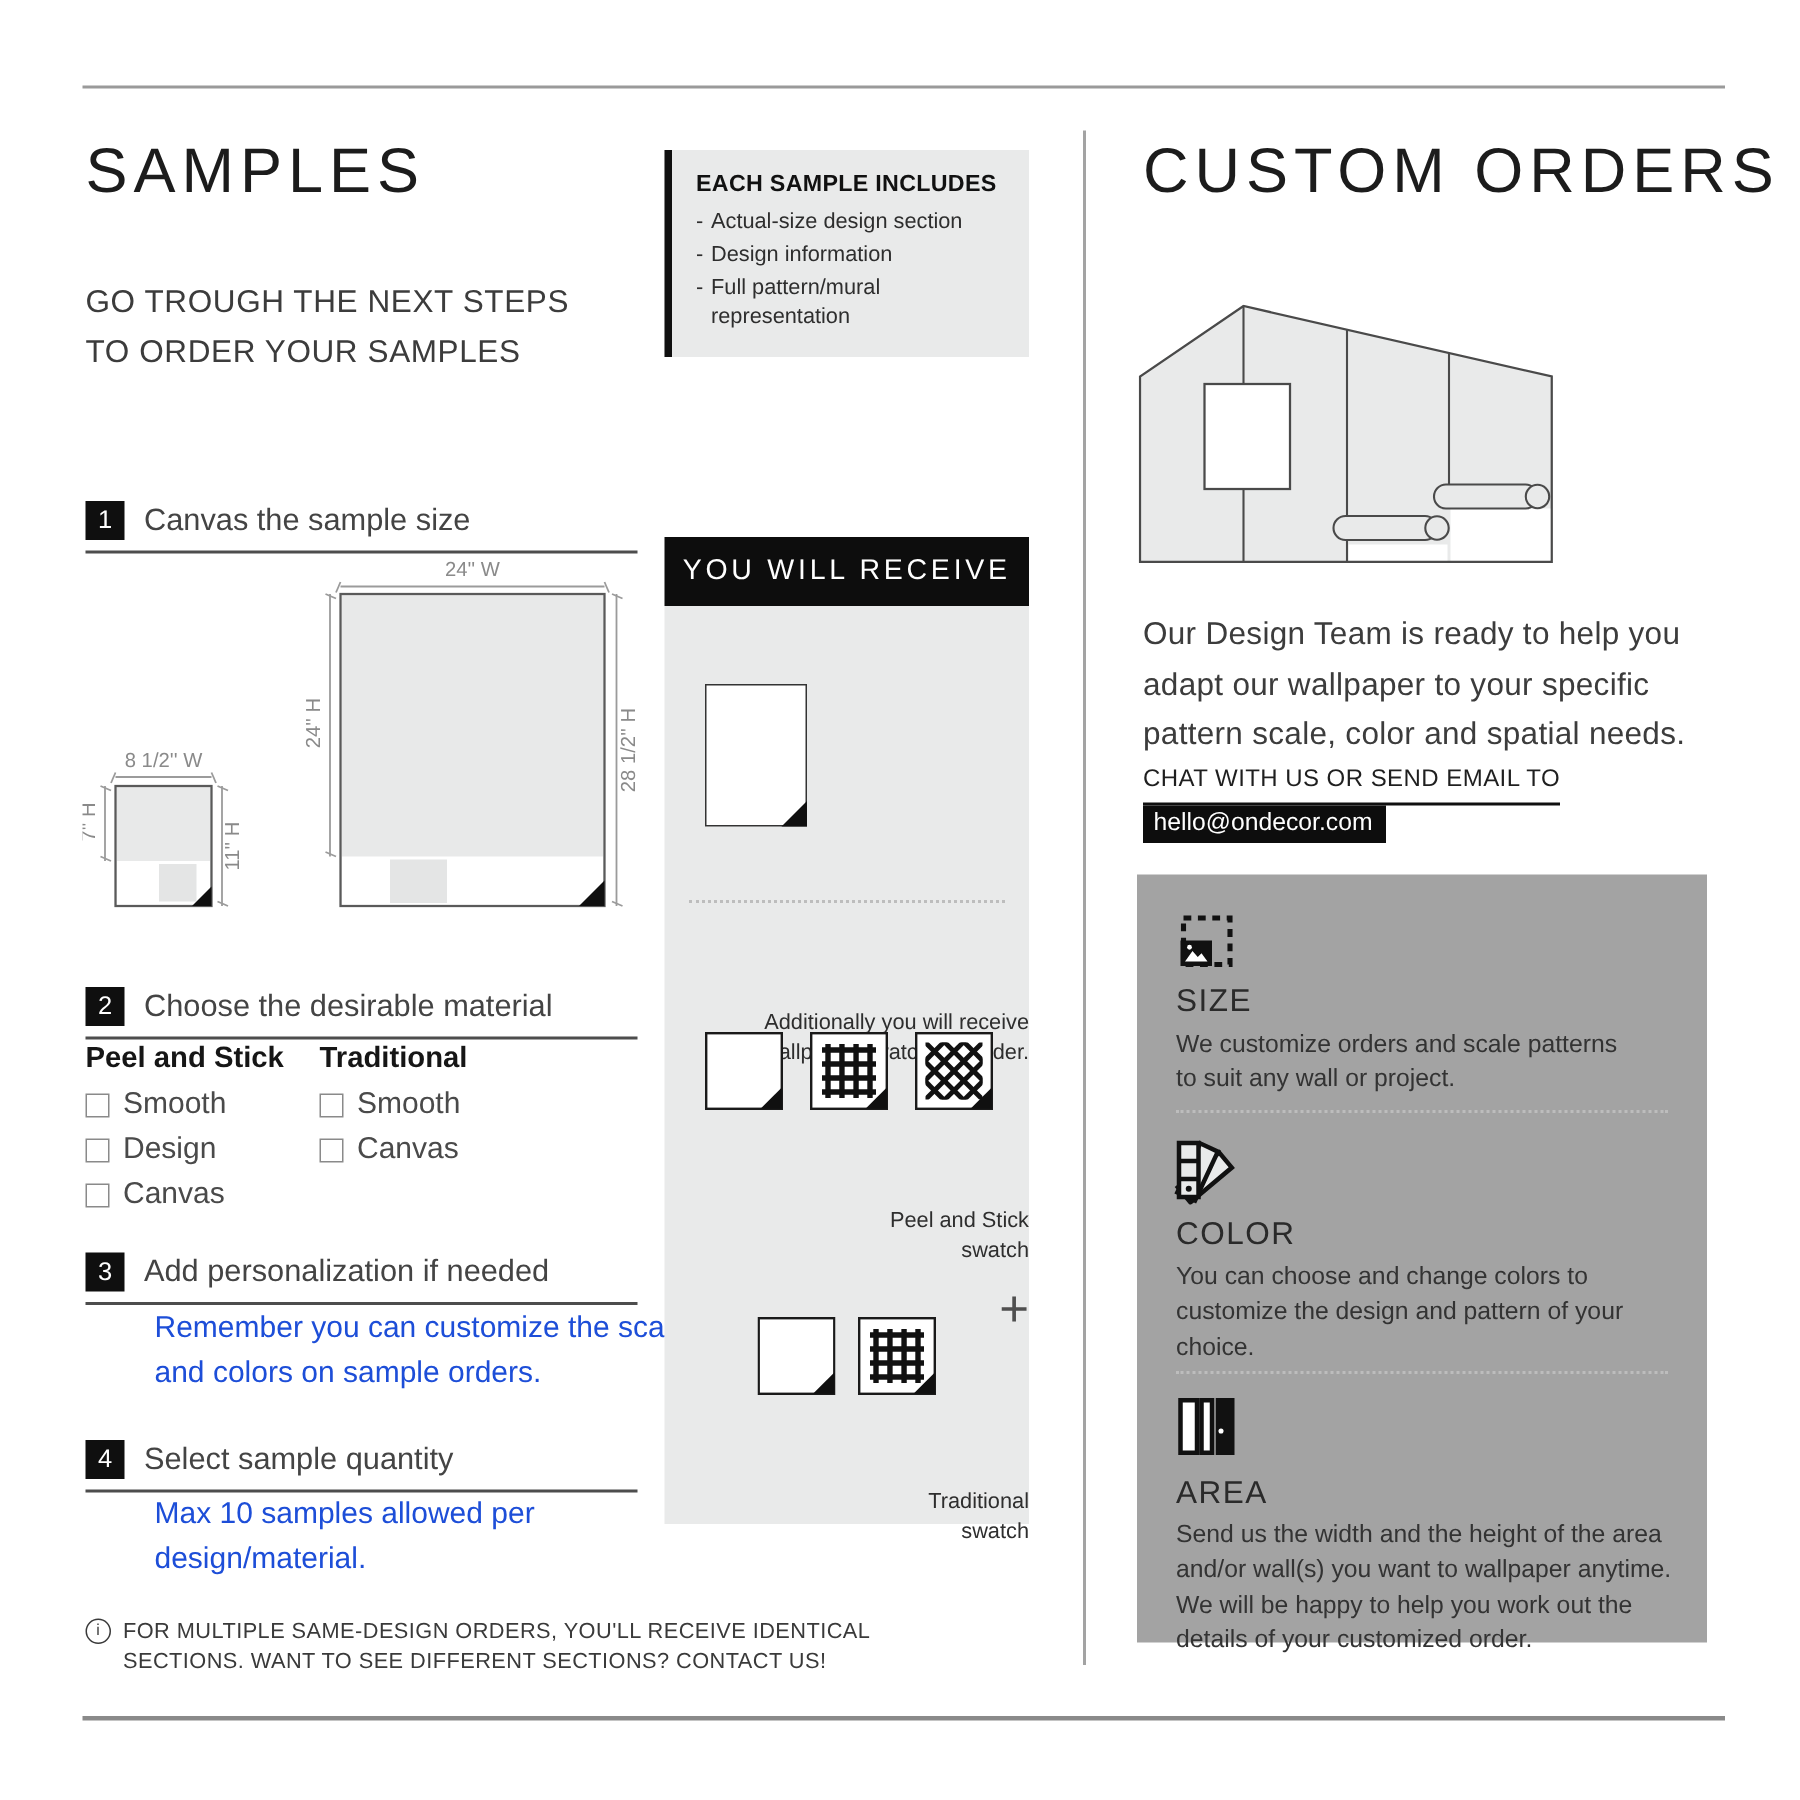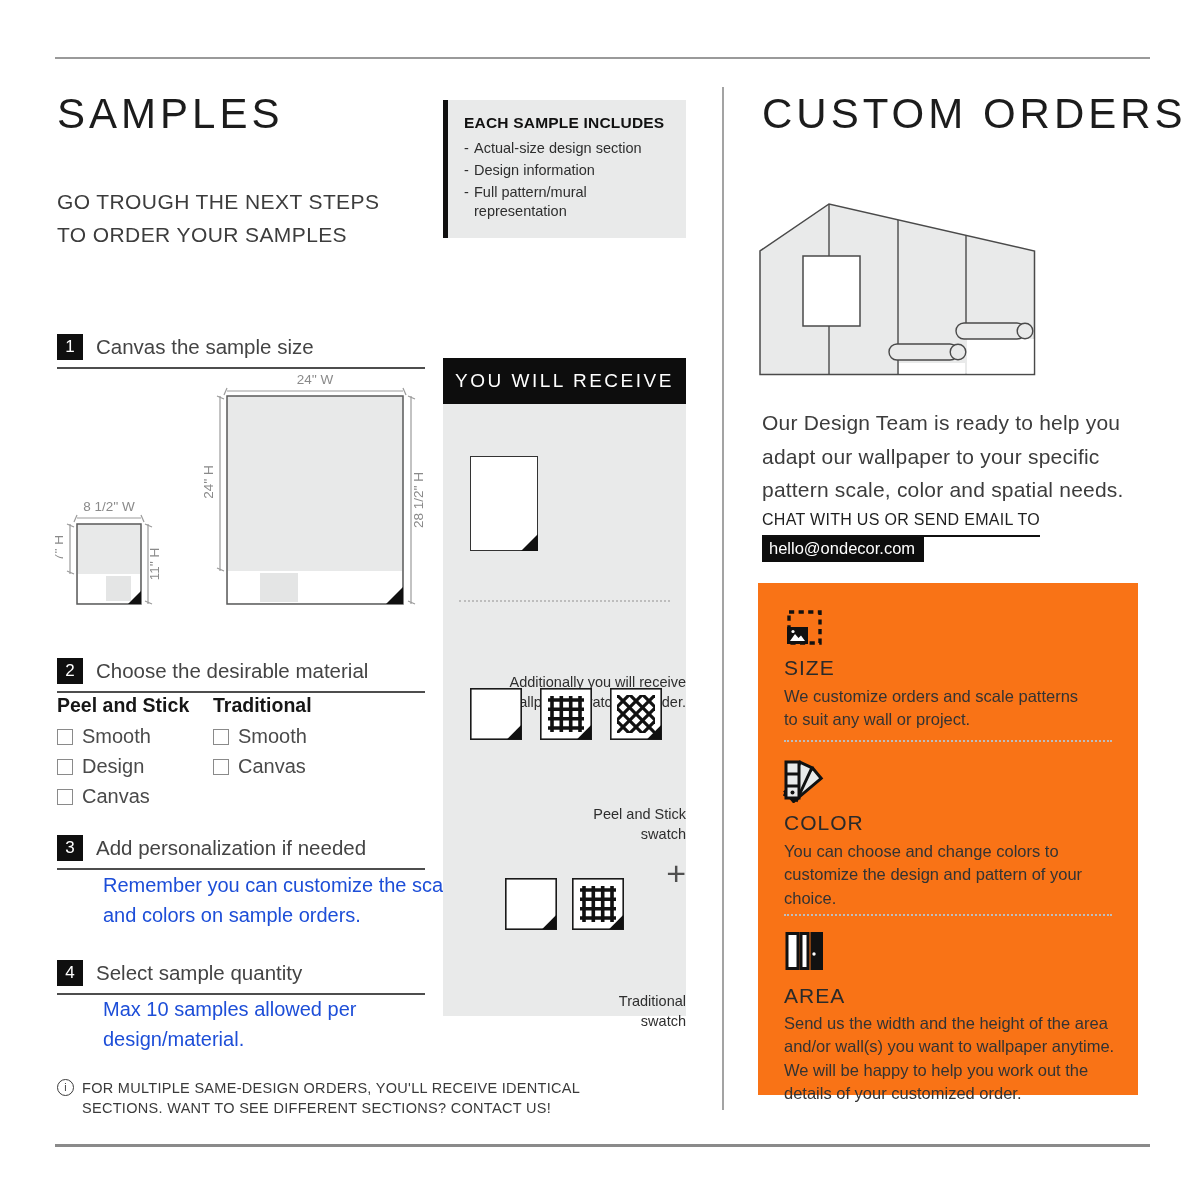--- a/index.html
+++ b/index.html
@@ -27,21 +27,21 @@
   .receive-bar{width:243px;height:46px;background:#0d0d0d;color:#fff;display:flex;align-items:center;justify-content:center;font-size:19px;letter-spacing:2.5px;white-space:nowrap;}
   .mid-panel{width:243px;height:612px;background:#e9eaea;}
   .page-sheet{width:68px;height:95px;background:#fff;border:1.6px solid #333;box-sizing:border-box;position:absolute;}
   .page-sheet::after{content:"";position:absolute;right:-1px;bottom:-1px;width:0;height:0;border-left:17px solid transparent;border-bottom:17px solid #101010;}
   .mid-text{font-size:14.5px;line-height:1.4;color:#2e2e2e;}
   .dotted{border-top:2px dotted #bdbdbd;height:0;}
   .center{text-align:right;margin-top:44px;}
   .plus-sign{font-size:34px;font-weight:300;color:#4f4f4f;}
   .contact-label{display:inline-block;font-size:16px;letter-spacing:.3px;color:#1f1f1f;border-bottom:2px solid #101010;padding-bottom:6px;white-space:nowrap;}
   .email-box{display:inline-block;background:#0d0d0d;color:#fff;font-size:16.5px;padding:2px 9px 4px 7px;}
-  .right-panel{width:380px;height:512px;background:#f97316;box-sizing:border-box;}
+  .right-panel{width:380px;height:512px;background:#a3a3a3;box-sizing:border-box;}
   .feat-heading{font-size:21px;letter-spacing:1px;color:#2a2a2a;}
   .feat-text{font-size:16.5px;line-height:1.42;color:#333;white-space:pre-line;}
   .note{display:flex;font-size:14.5px;letter-spacing:.3px;color:#3a3a3a;line-height:1.4;}
   .note-i{width:15px;height:15px;border:1.4px solid #3a3a3a;border-radius:50%;font-size:10.5px;display:flex;align-items:center;justify-content:center;margin:1px 8px 0 0;flex:0 0 15px;}
   svg text{font-family:"Liberation Sans", sans-serif;}
 </style>
 </head>
 <body>
 
 <div id="page">

